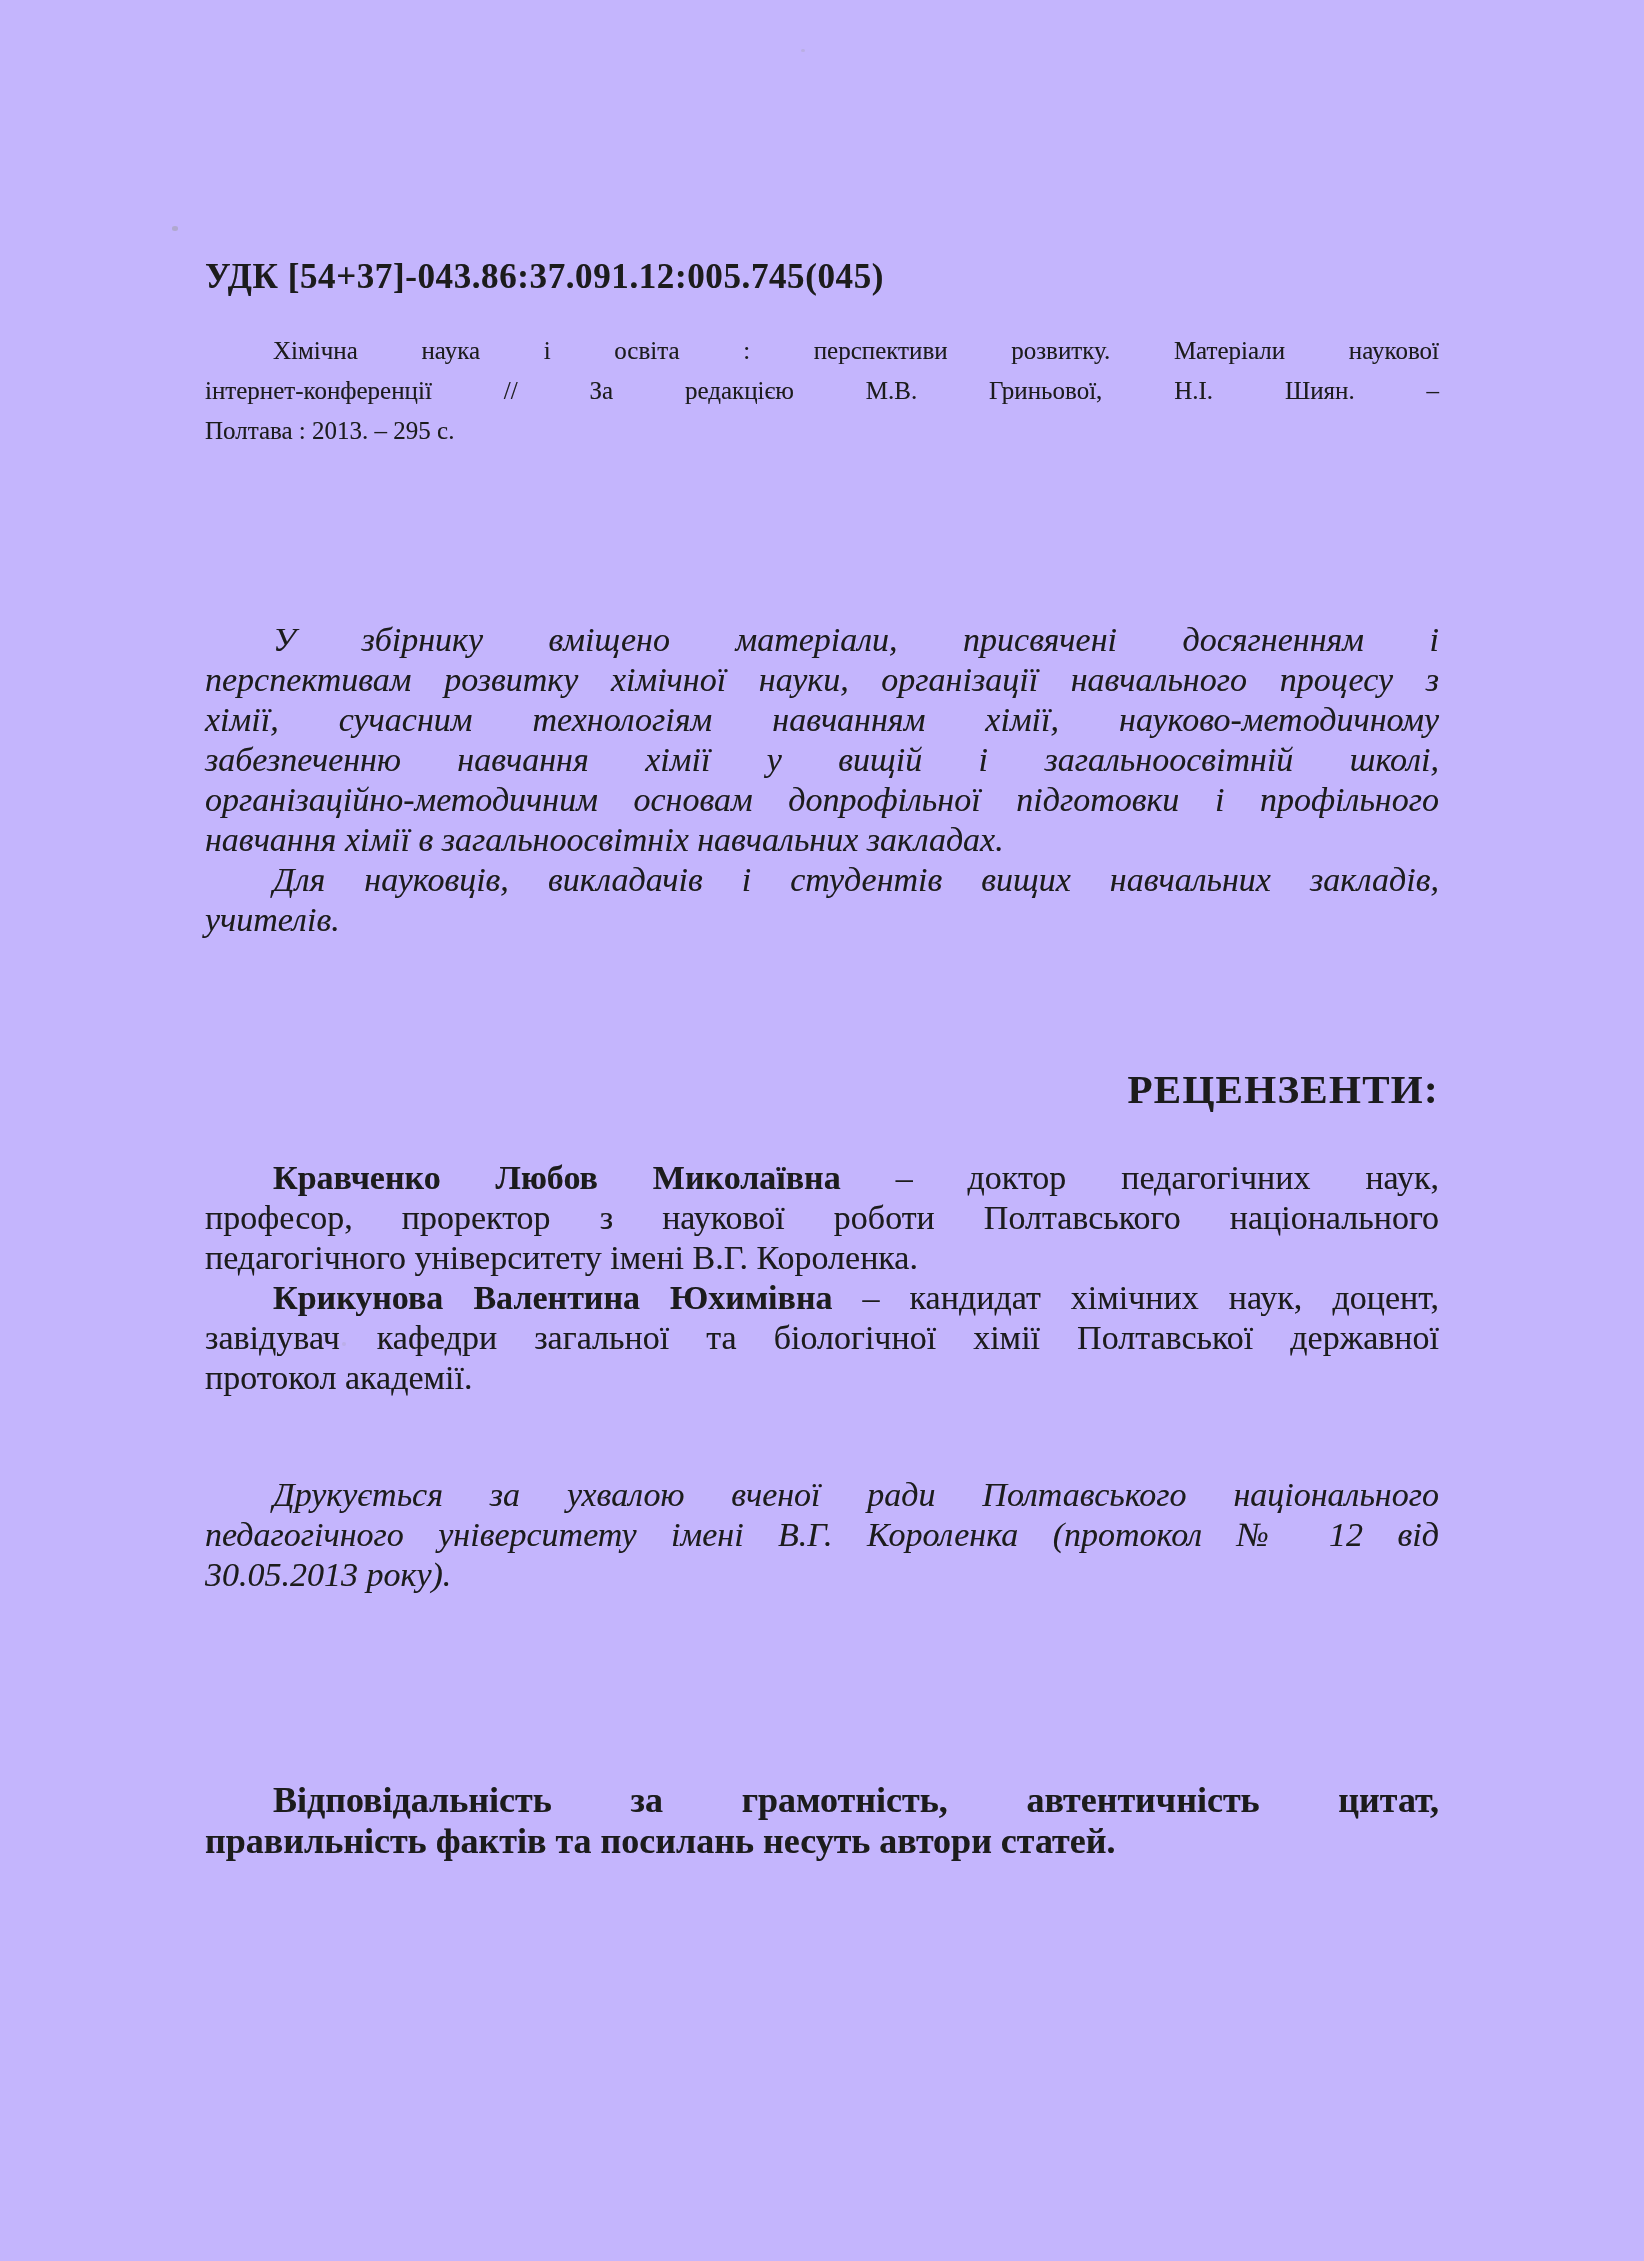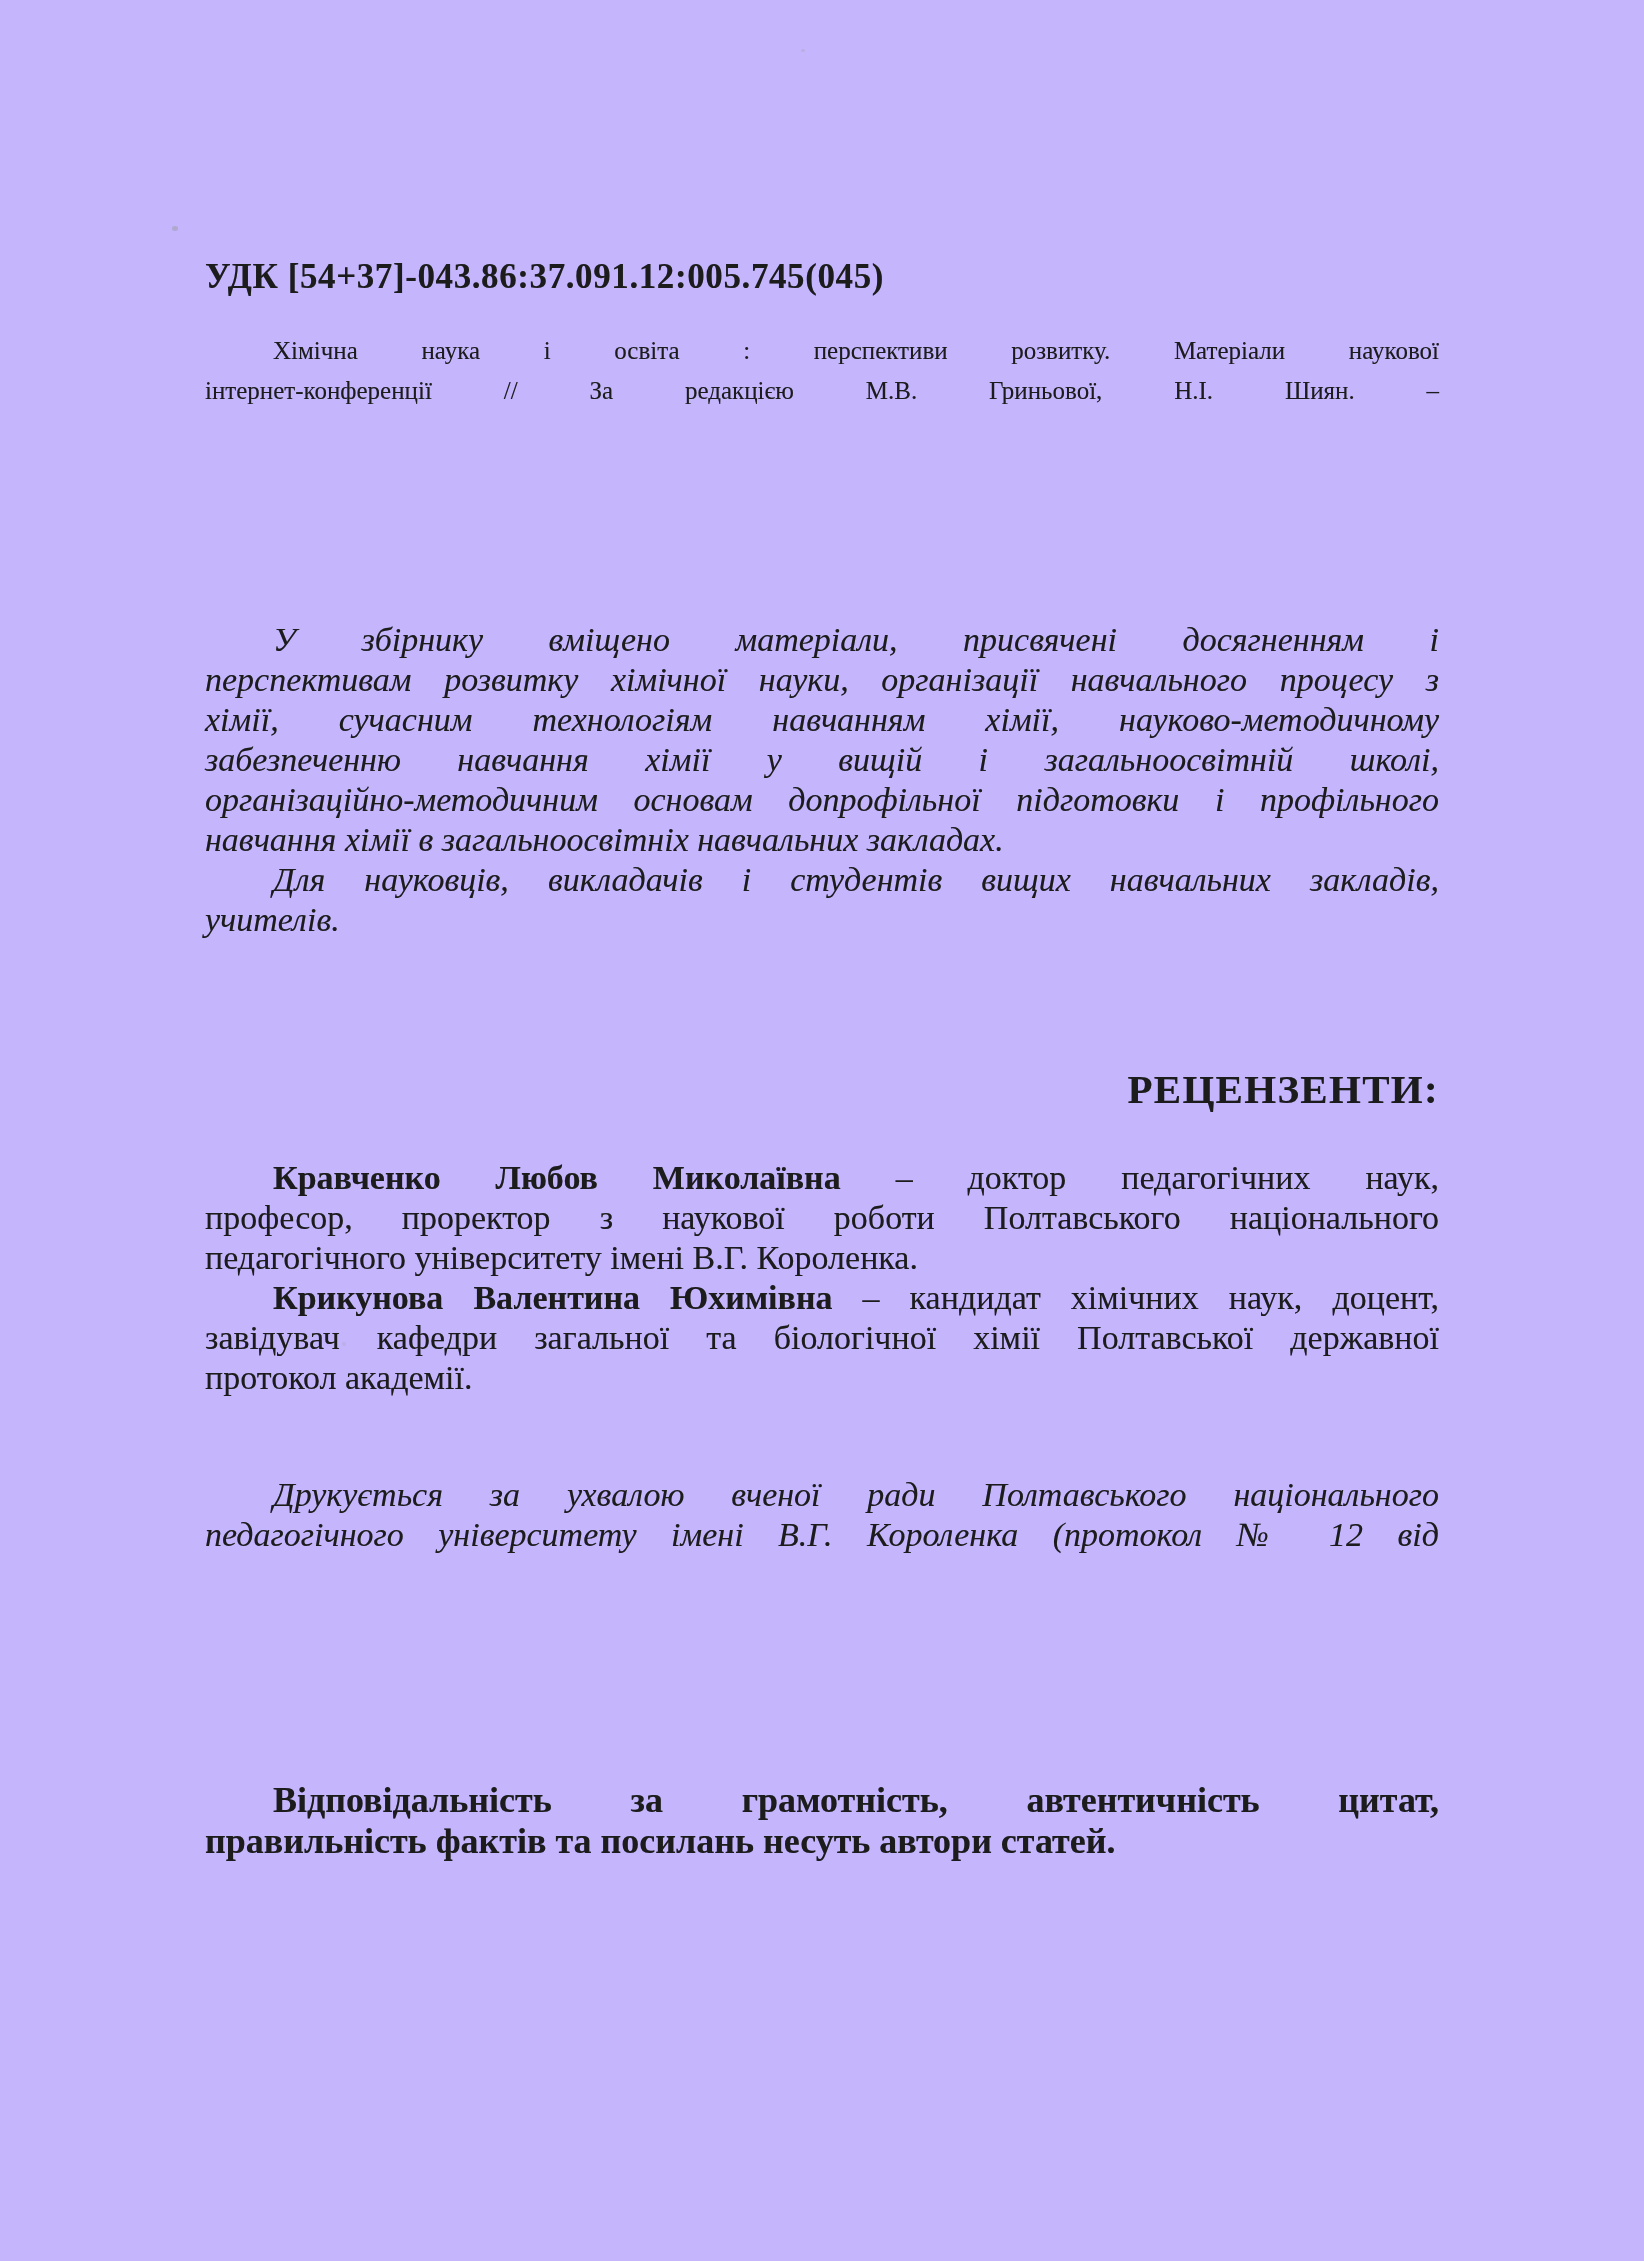--- a/index.html
+++ b/index.html
@@ -98,20 +98,21 @@
 
   <div class="speck s1"></div>
   <div class="speck s2"></div>
   <div class="speck s3"></div>
 
   <div class="block udc">УДК [54+37]-043.86:37.091.12:005.745(045)</div>
 
   <div class="block bib indent-first">
       <div class="jline">Хімічна наука і освіта : перспективи розвитку. Матеріали наукової</div>
       <div class="jline">інтернет-конференції // За редакцією М.В. Гриньової, Н.І. Шиян. –</div>
+      <div class="jline last">Полтава : 2013. – 295 с.</div>
     </div>
 
   <div class="block annotation">
     <div class="indent-first">
         <div class="jline">У збірнику вміщено матеріали, присвячені досягненням і</div>
         <div class="jline">перспективам розвитку хімічної науки, організації навчального процесу з</div>
         <div class="jline">хімії, сучасним технологіям навчанням хімії, науково-методичному</div>
         <div class="jline">забезпеченню навчання хімії у вищій і загальноосвітній школі,</div>
         <div class="jline">організаційно-методичним основам допрофільної підготовки і профільного</div>
         <div class="jline last">навчання хімії в загальноосвітніх навчальних закладах.</div>
@@ -140,20 +141,21 @@
       </div>
       <div class="jline">завідувач кафедри загальної та біологічної хімії Полтавської державної</div>
       <div class="jline last">протокол академії.</div>
     </div>
 
   </div>
 
   <div class="block approval indent-first">
       <div class="jline">Друкується за ухвалою вченої ради Полтавського національного</div>
       <div class="jline">педагогічного університету імені В.Г. Короленка (протокол № 12 від</div>
+      <div class="jline last">30.05.2013 року).</div>
     </div>
 
   <div class="block responsibility indent-first">
       <div class="jline">Відповідальність за грамотність, автентичність цитат,</div>
       <div class="jline last">правильність фактів та посилань несуть автори статей.</div>
     </div>
 
 </div>
 
 

